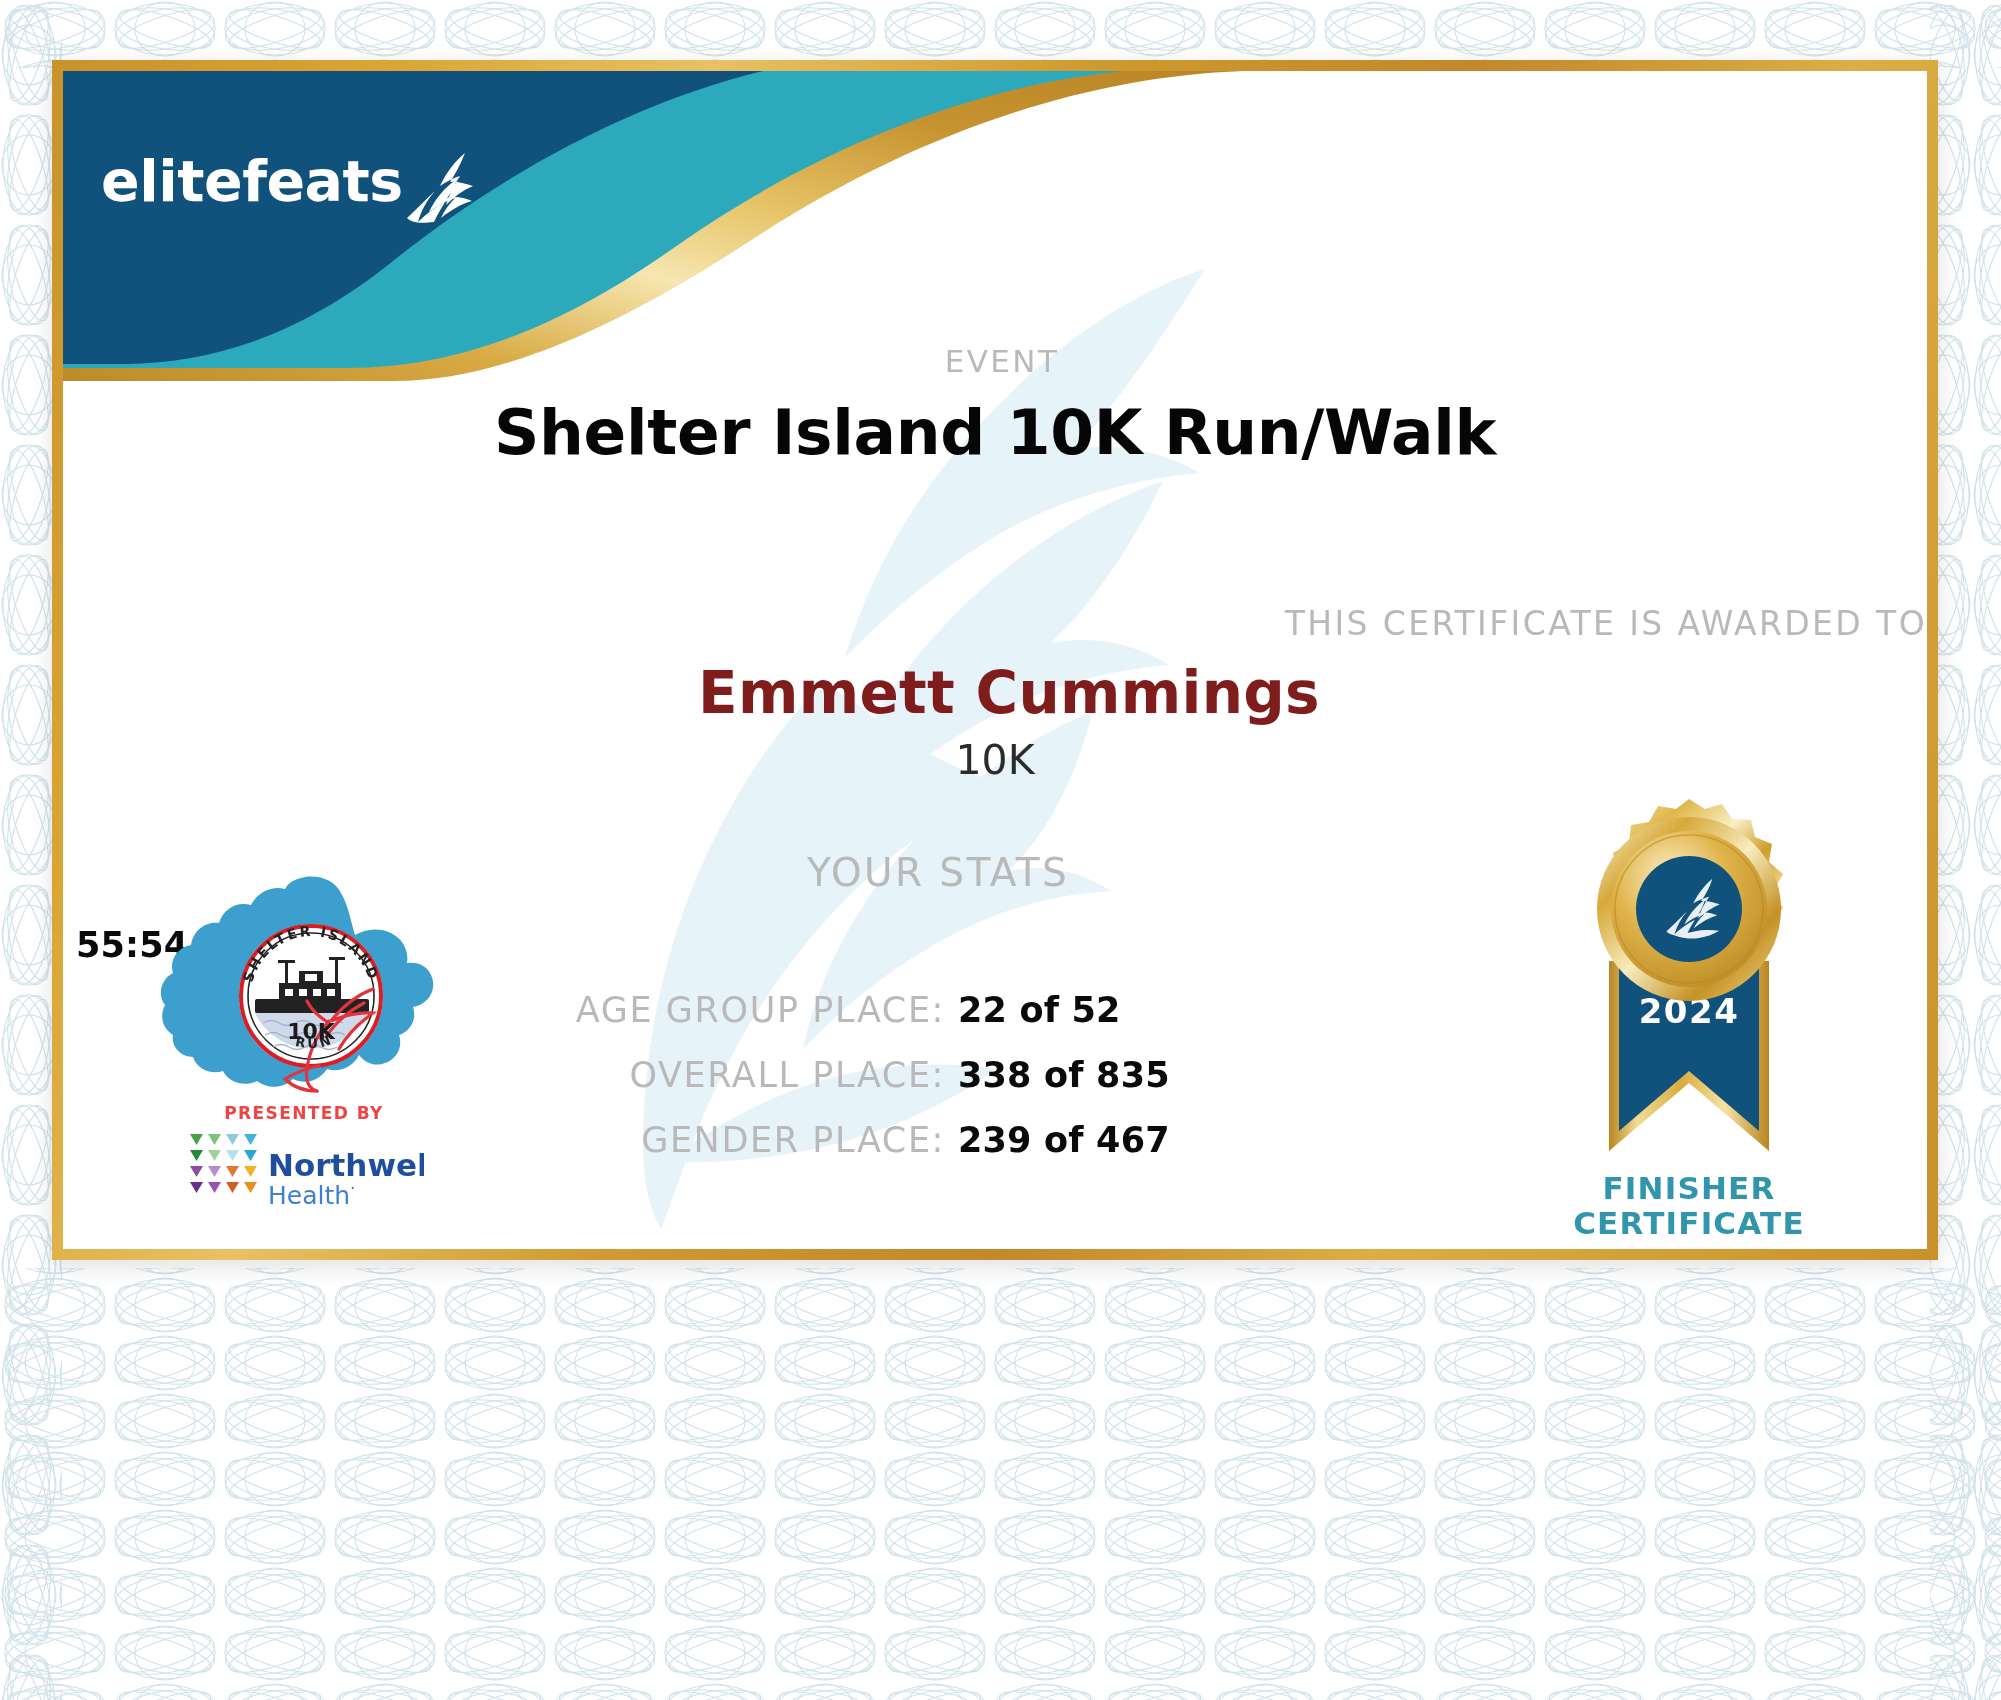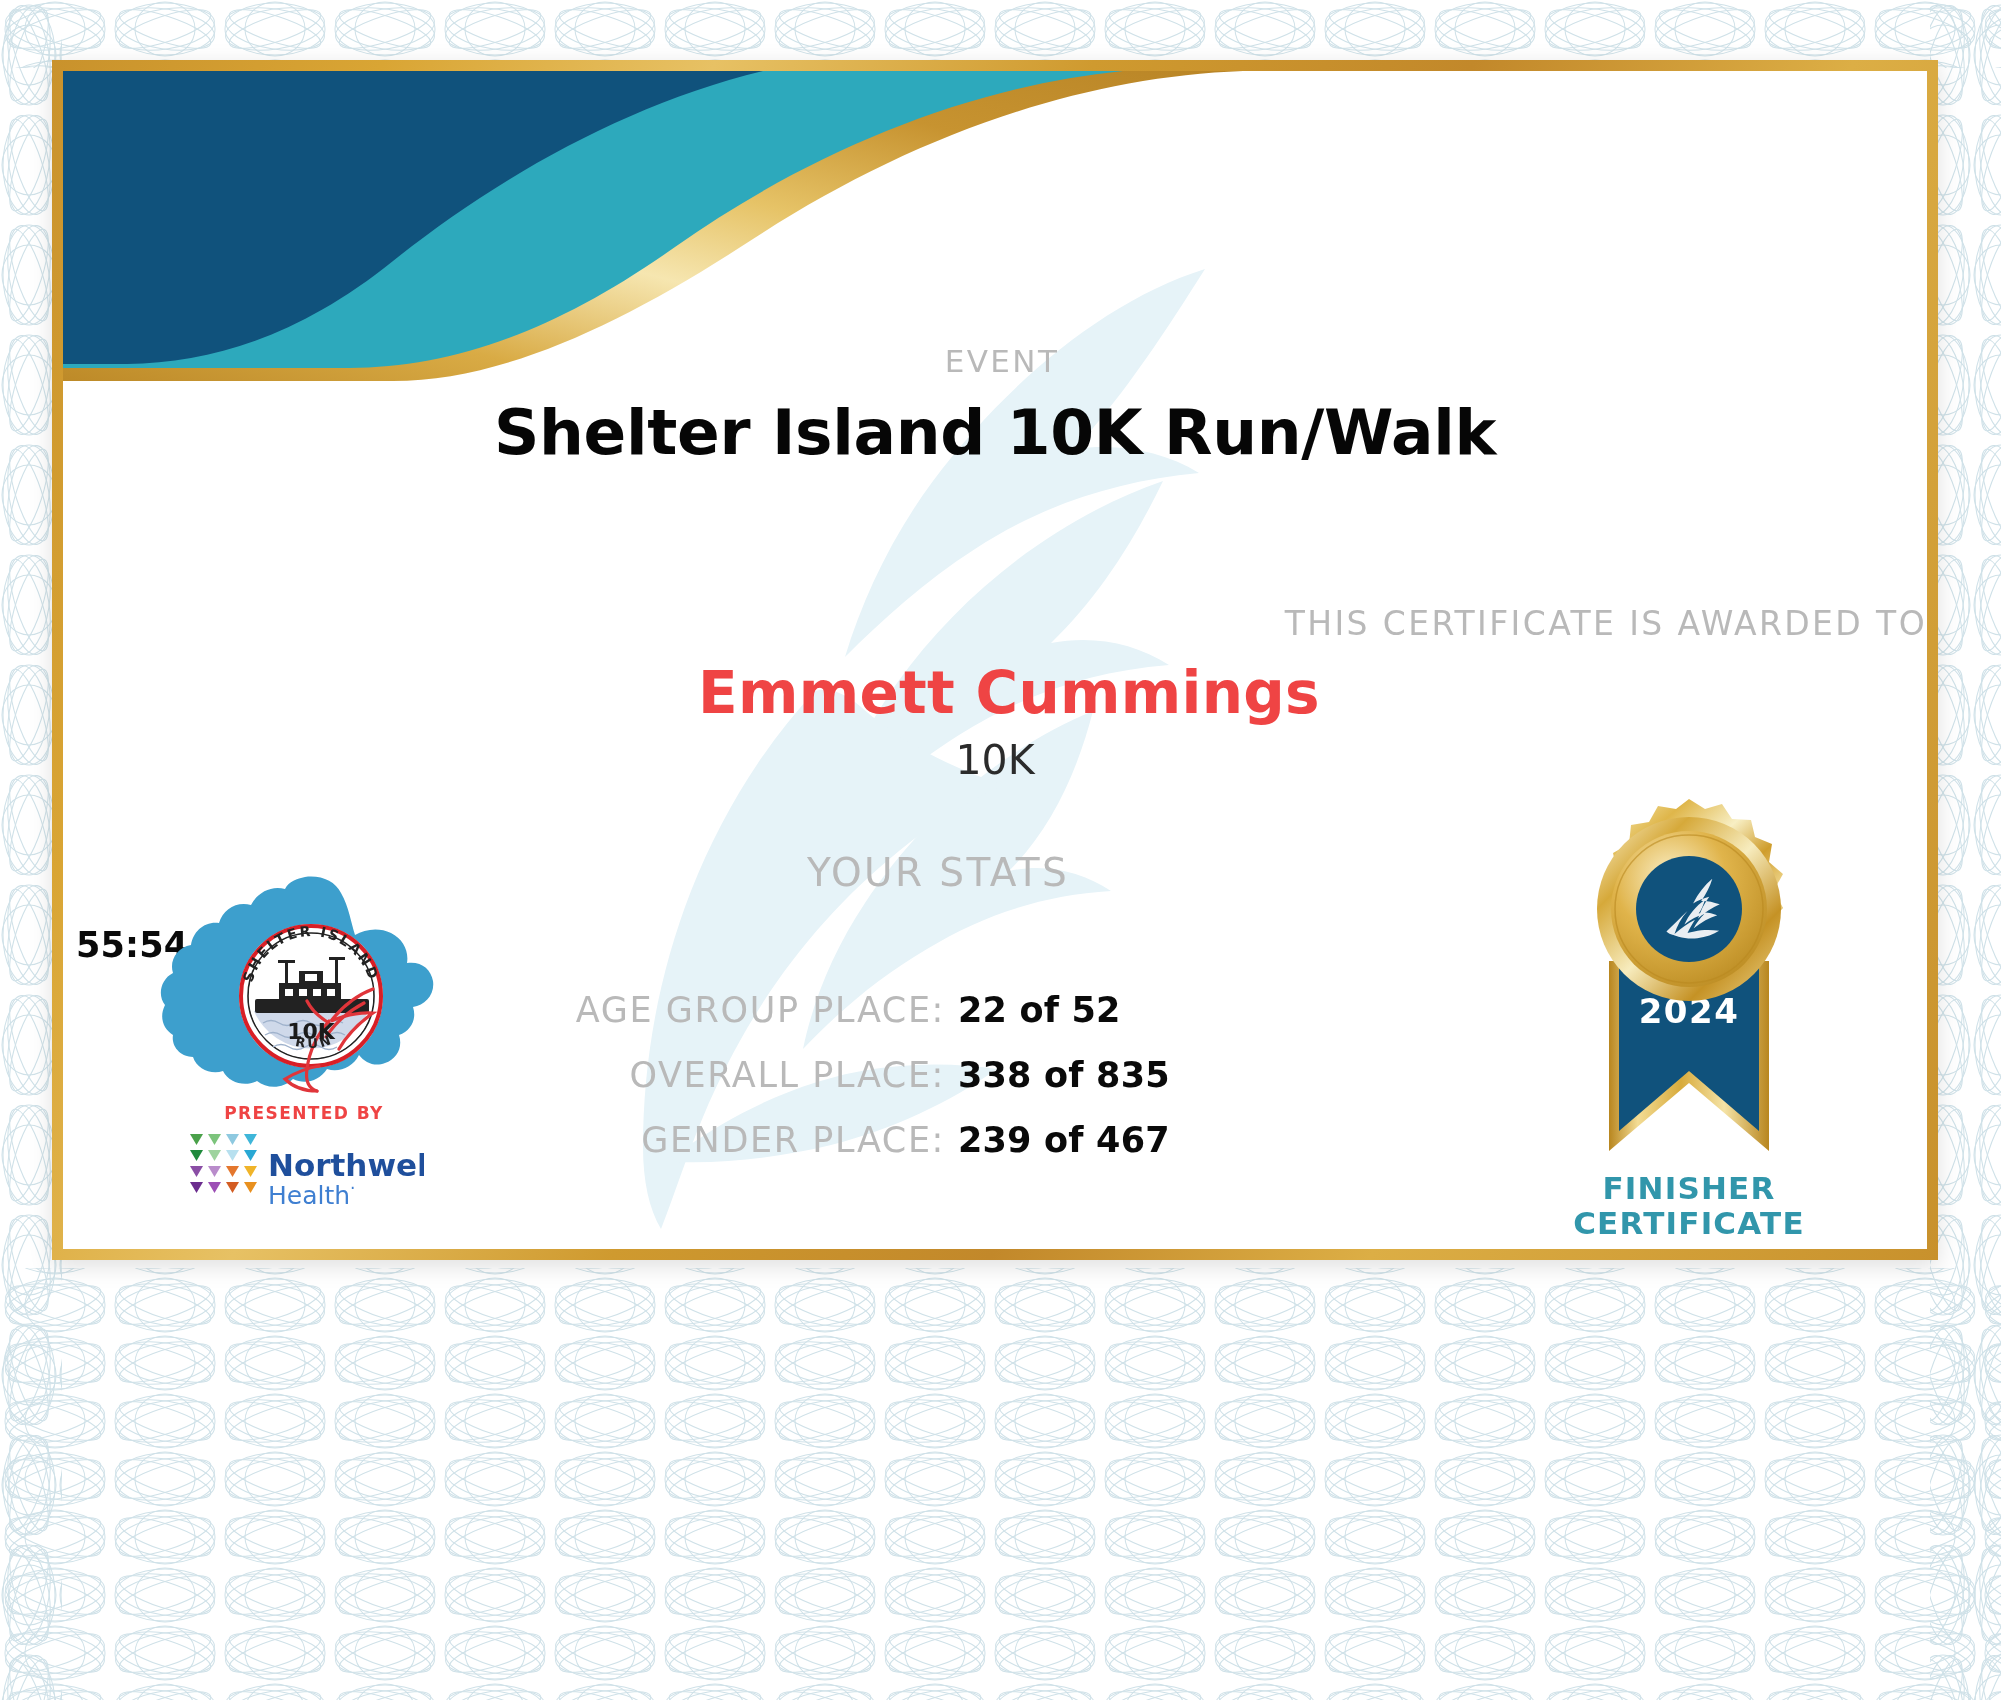--- a/index.html
+++ b/index.html
@@ -103,21 +103,21 @@
     font-weight:700;
     letter-spacing:-.3px;
   }
   #awarded-label{
     position:absolute;left:0;right:0;top:533px;
     text-align:right;font-size:33px;
   }
   #recipient-name{
     position:absolute;left:0;right:0;top:588px;
     text-align:center;
-    color:#ef4444;
+    color:#7f1d1d;
     font-size:58px;
     font-weight:700;
     letter-spacing:.3px;
     padding-left:28px;
   }
   #recipient-division{
     position:absolute;left:0;right:0;top:665px;
     text-align:center;
     color:#2b2b2b;
     font-size:41px;
@@ -283,20 +283,33 @@
           </linearGradient>
         </defs>
 
         <path d="M0 0 H1180 C1010 6 840 70 690 168 C560 253 440 310 330 310 H0 Z" fill="url(#goldsweep)"></path>
 
         <path d="M0 0 H1060 C900 16 742 84 612 176 C492 261 388 297 286 297 H0 Z" fill="#2da9bc"></path>
 
         <path d="M0 0 H700 C560 34 430 110 330 190 C238 264 150 292 64 293 H0 Z" fill="#10527c"></path>
       </svg>
 
+      <div id="brand">
+        <span id="brand-text">elitefeats</span>
+        <svg width="84" height="84" viewBox="0 0 84 84" style="margin-left:-4px;margin-top:12px">
+          <g fill="#ffffff">
+            <path d="M66 8 C56 16 47 28 41 41 C47 37 54 33 61 31 C55 40 50 50 47 60
+                     C55 52 64 45 74 41 C64 38 57 36 51 37 C57 28 62 18 66 8 Z"></path>
+            <path d="M58 34 C46 42 36 54 30 67 C38 61 47 56 56 53 C50 59 45 66 42 73
+                     C52 65 62 59 73 56 C64 52 55 51 48 53 C53 47 56 41 58 34 Z"></path>
+            <path d="M36 46 C28 55 22 66 19 77 C27 69 36 62 46 57
+                     C42 64 38 70 35 77 C19 79 12 77 8 73 C16 66 26 55 36 46 Z"></path>
+          </g>
+        </svg>
+      </div>
 
       <div id="content">
 
         <div id="event-label" class="lbl-grey">EVENT</div>
 
         <div id="event-name">Shelter Island 10K Run/Walk</div>
 
         <div id="awarded-label" class="lbl-grey">THIS CERTIFICATE IS AWARDED TO</div>
 
         <div id="recipient-name">Emmett Cummings</div>

